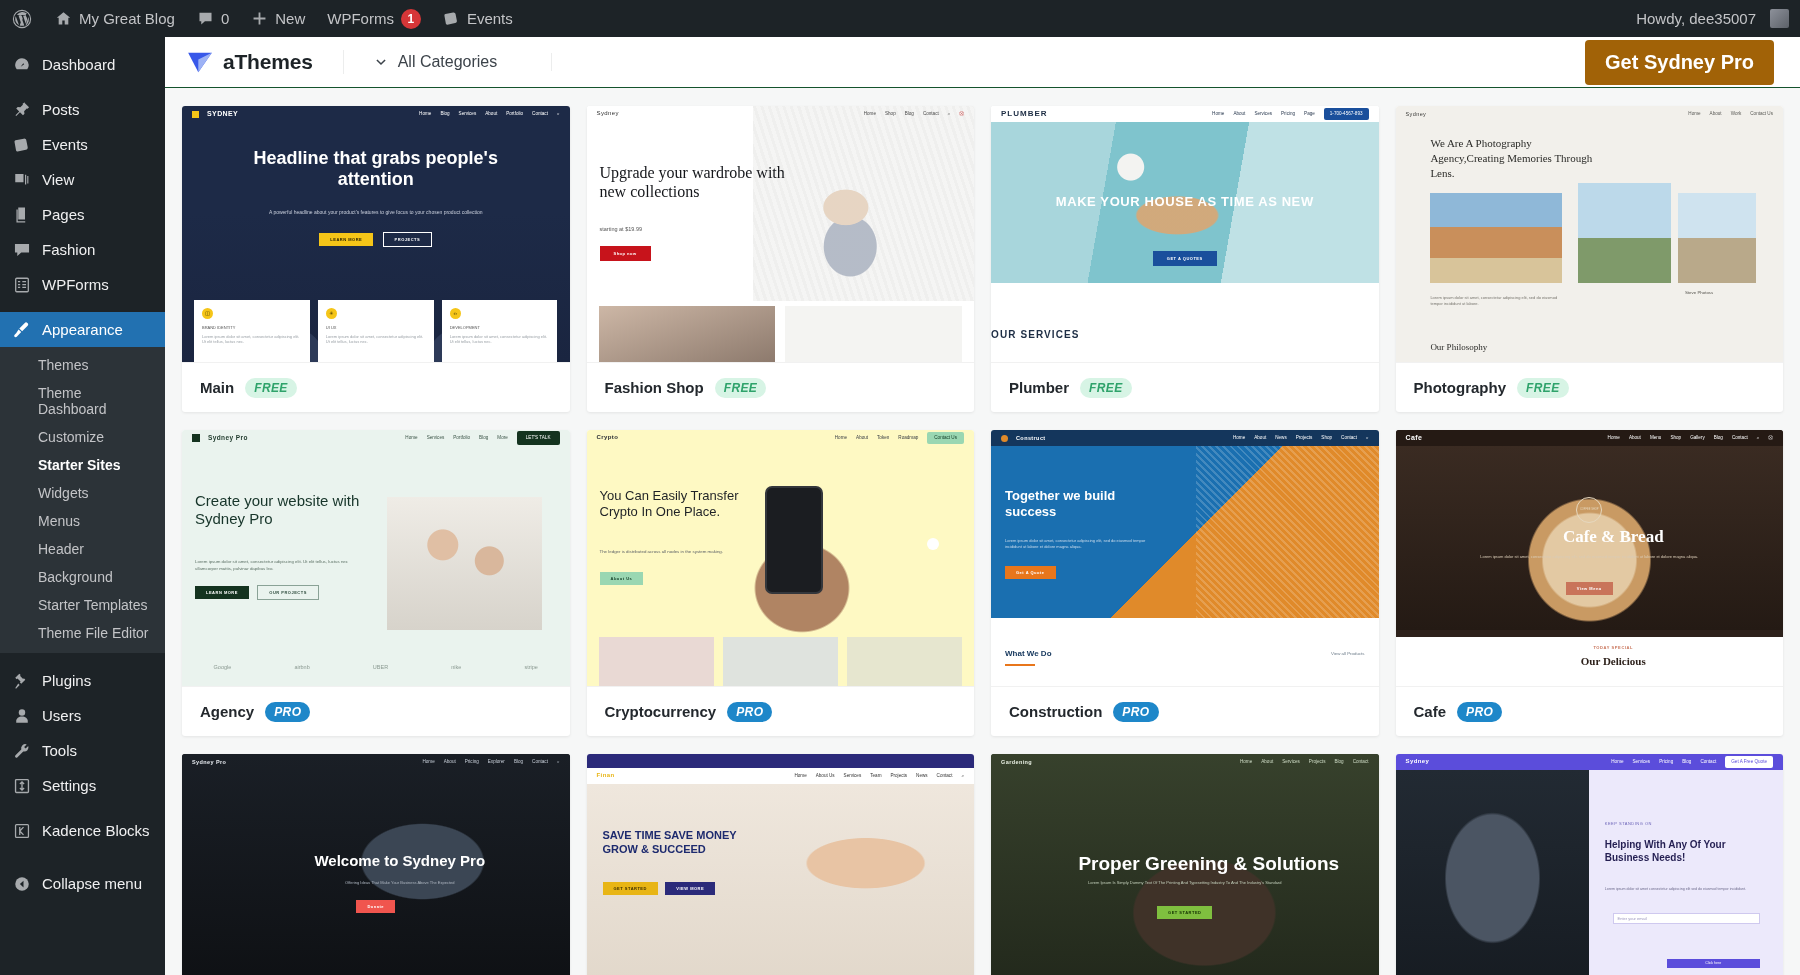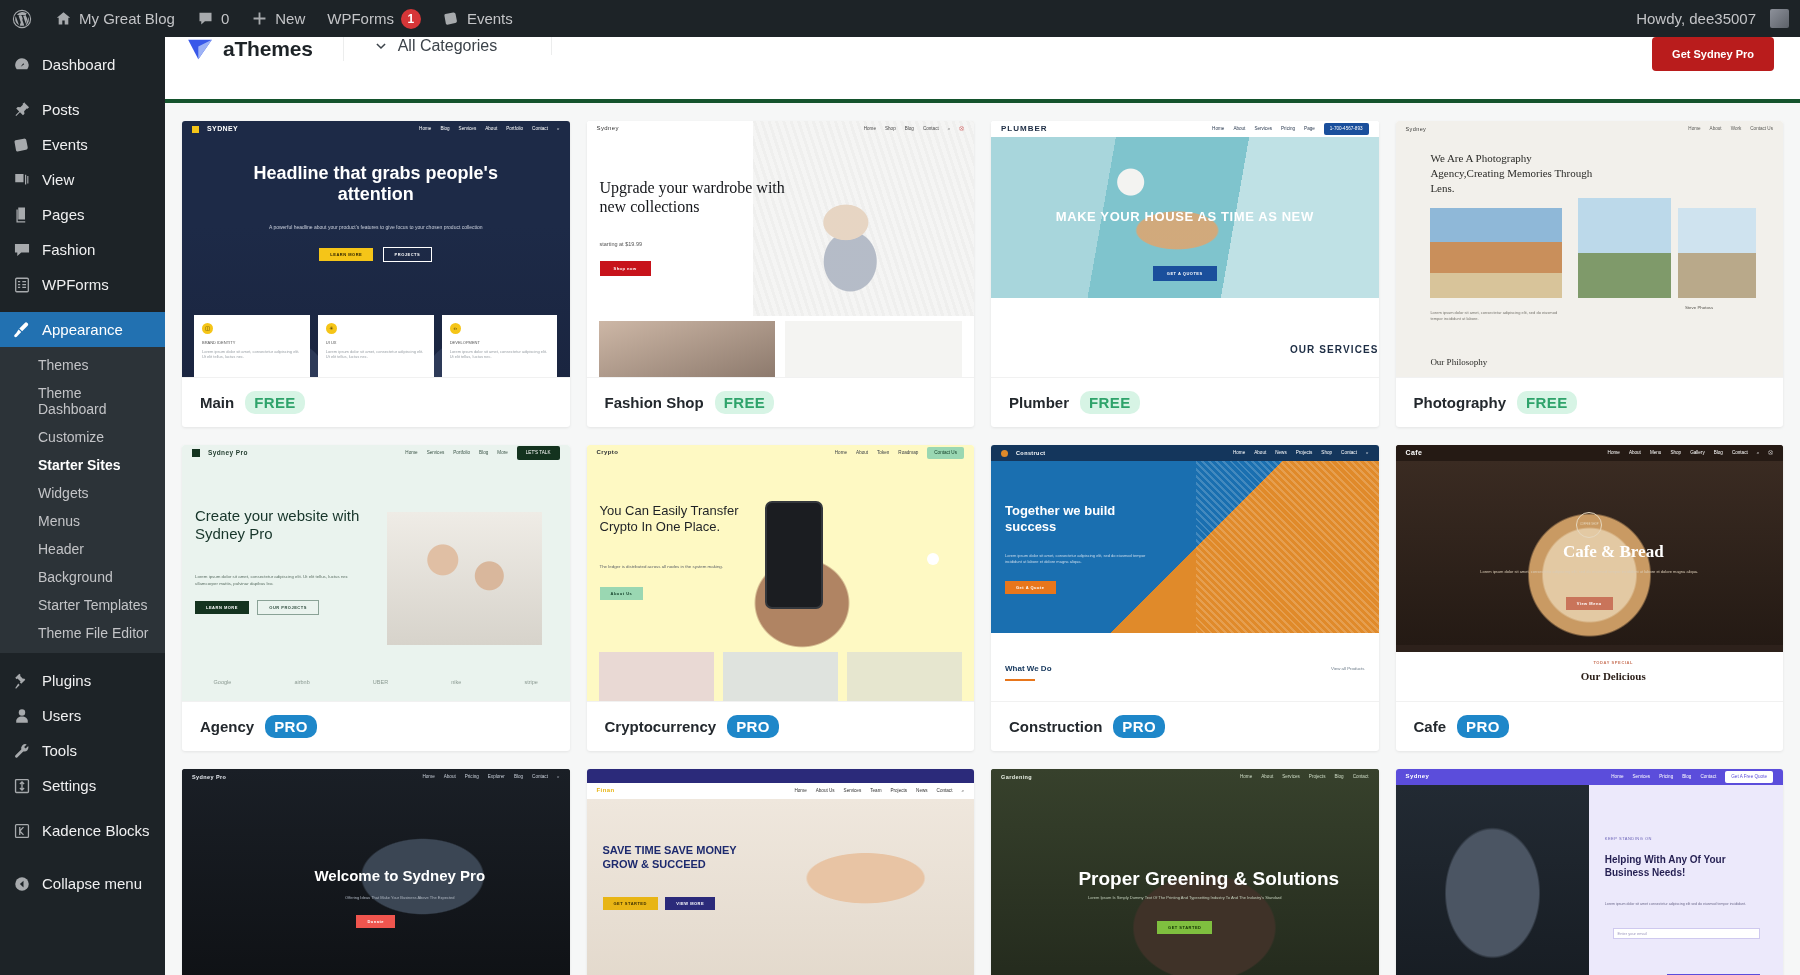--- a/index.html
+++ b/index.html
@@ -69,43 +69,43 @@
   
   #main {
     position: absolute; top: 37px; left: 165px;
     width: 1635px; height: 938px;
     background: #f6f7f7;
     overflow: hidden;
   }
 
   
   #athemes-bar {
-    height: 66px; background: #fff;
-    border-bottom: 4px solid #14532d;
-    display: flex; align-items: flex-start;
+    height: 51px; background: #fff;
+    border-bottom: 1px solid #14532d;
+    display: flex; align-items: center;
   }
   .brand {
     display: flex; align-items: center; gap: 10px;
     padding: 0 30px 0 22px;
     border-right: 1px solid #eceded;
     cursor: pointer;
   }
   .brand-name { font-size: 21px; font-weight: 700; color: #1d2327; letter-spacing: -.2px; }
   .cat-select {
     display: flex; align-items: center; gap: 10px;
     padding: 0 54px 0 30px;
     border-right: 1px solid #eceded;
     font-size: 16px; color: #3c434a; cursor: pointer;
   }
   .bar-spacer { flex: 1; }
   .bar-right { display: flex; align-items: center; padding-right: 26px; }
   .get-pro-btn {
-    background: #b91c1c; color: #fff;
+    background: #a16207; color: #fff;
     border: none; border-radius: 4px;
-    padding: 11px 20px; font-size: 11px; font-weight: 600;
+    padding: 11px 20px; font-size: 20px; font-weight: 600;
     font-family: "Liberation Sans", sans-serif;
     cursor: pointer;
   }
 
   
   #grid {
     padding: 18px 17px 0 17px;
     display: grid;
     grid-template-columns: repeat(4, 1fr);
     gap: 18px 17px;
@@ -122,22 +122,22 @@
     position: relative; overflow: hidden;
     background: #fff;
   }
   .card-foot {
     height: 50px; display: flex; align-items: center; gap: 11px;
     padding: 0 18px;
     border-top: 1px solid #f1f1f1;
   }
   .card-title { font-size: 15px; font-weight: 700; color: #23282d; }
   .badge {
-    font-size: 15px; font-weight: 700; letter-spacing: .4px;
-    padding: 3px 9px; border-radius: 10px;
+    font-size: 12px; font-weight: 700; letter-spacing: .4px;
+    padding: 3px 9px; border-radius: 10px; font-style: italic;
   }
   .badge.free { background: #d7f4e5; color: #2fa36b; }
   .badge.pro  { background: #1e87c9; color: #fff; }
 
   
   .mini { position: absolute; inset: 0; font-size: 5px; line-height: 1.25; }
   .mini-nav {
     position: absolute; top:0; left:0; right:0; height: 16px;
     display: flex; align-items: center; padding: 0 10px; gap: 8px;
   }
@@ -182,21 +182,21 @@
   
   .t-plumb { background: #fff; }
   .t-plumb .hero {
     position:absolute; top:16px; left:0; right:0; height:63%;
     background:
       radial-gradient(ellipse at 48% 58%, rgba(214,168,120,.95) 0 40px, transparent 42px),
       radial-gradient(circle at 36% 28%, #f3f3f1 0 13px, transparent 14px),
       linear-gradient(100deg,#a8d6dc 0 30%, #7fc4cd 30% 62%, #bfe1e5 62% 100%);
   }
   .t-plumb .svc { position:absolute; left:0; right:0; bottom:0; height:21%; background:#fff;
-                  display:flex;align-items:center;justify-content:flex-end; }
+                  display:flex;align-items:center;justify-content:flex-start; }
 
   
   .t-photo { background: #f2f0eb; }
   .t-photo .im1 { position:absolute; left:9%; top:34%; width:34%; height:35%;
       background: linear-gradient(#8fb8d8 0 38%, #c98f5b 38% 72%, #d8c49a 72% 100%); }
   .t-photo .im2 { position:absolute; left:47%; top:30%; width:24%; height:39%;
       background: linear-gradient(#bcd9ea 0 55%, #7f9a6a 55% 100%); }
   .t-photo .im3 { position:absolute; left:73%; top:34%; width:20%; height:35%;
       background: linear-gradient(#cfe3ef 0 50%, #b9a98a 50% 100%); }
 

